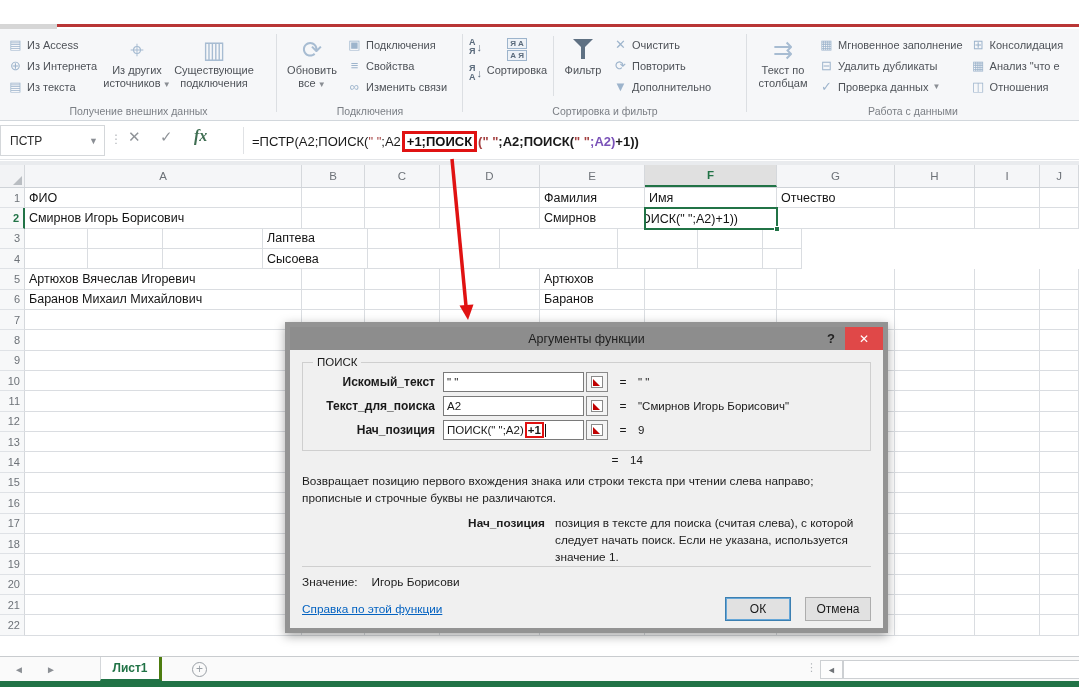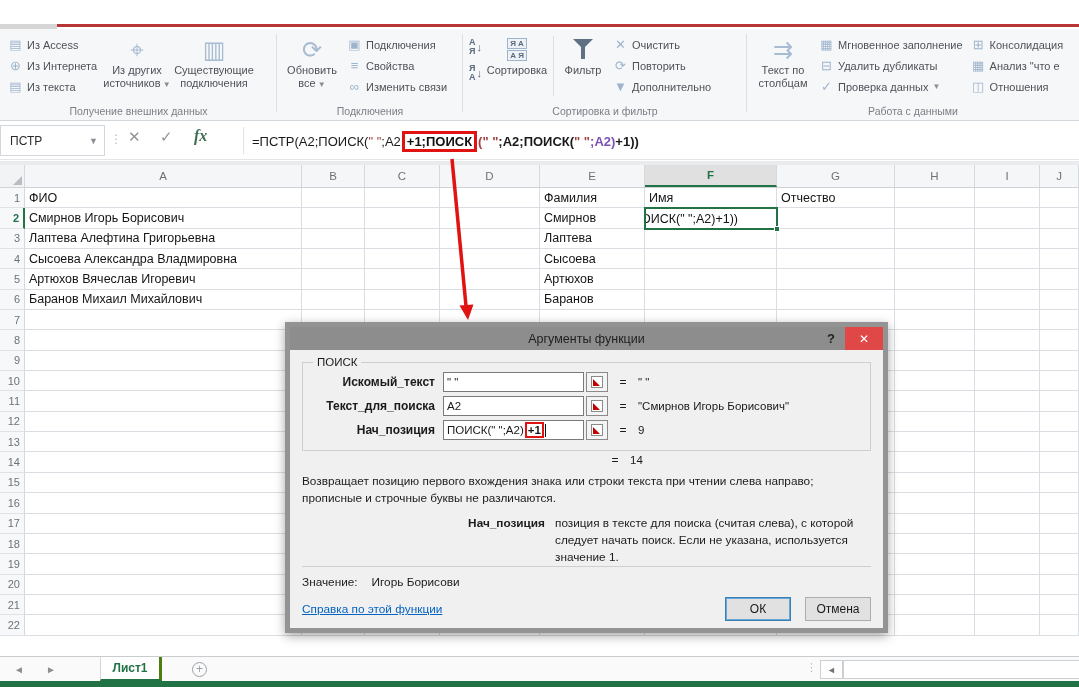--- a/index.html
+++ b/index.html
@@ -361,34 +361,32 @@
         <div class="gcell" style="width: 100px;"></div>
         <div class="gcell" style="width: 105px;">Смирнов</div>
         <div class="gcell" style="width: 132px;"></div>
         <div class="gcell" style="width: 118px;"></div>
         <div class="gcell" style="width: 80px;"></div>
         <div class="gcell" style="width: 65px;"></div>
         <div class="gcell" style="width: 39px;"></div>
       </div>
       <div class="grow">
         <div class="rnum" style="width: 25px;">3</div>
-        <div class="gcell" style="width: 277px;">Лаптева Алефтина Григорьевна</div>
         <div class="gcell" style="width: 63px;"></div>
         <div class="gcell" style="width: 75px;"></div>
         <div class="gcell" style="width: 100px;"></div>
         <div class="gcell" style="width: 105px;">Лаптева</div>
         <div class="gcell" style="width: 132px;"></div>
         <div class="gcell" style="width: 118px;"></div>
         <div class="gcell" style="width: 80px;"></div>
         <div class="gcell" style="width: 65px;"></div>
         <div class="gcell" style="width: 39px;"></div>
       </div>
       <div class="grow">
         <div class="rnum" style="width: 25px;">4</div>
-        <div class="gcell" style="width: 277px;">Сысоева Александра Владмировна</div>
         <div class="gcell" style="width: 63px;"></div>
         <div class="gcell" style="width: 75px;"></div>
         <div class="gcell" style="width: 100px;"></div>
         <div class="gcell" style="width: 105px;">Сысоева</div>
         <div class="gcell" style="width: 132px;"></div>
         <div class="gcell" style="width: 118px;"></div>
         <div class="gcell" style="width: 80px;"></div>
         <div class="gcell" style="width: 65px;"></div>
         <div class="gcell" style="width: 39px;"></div>
       </div>

